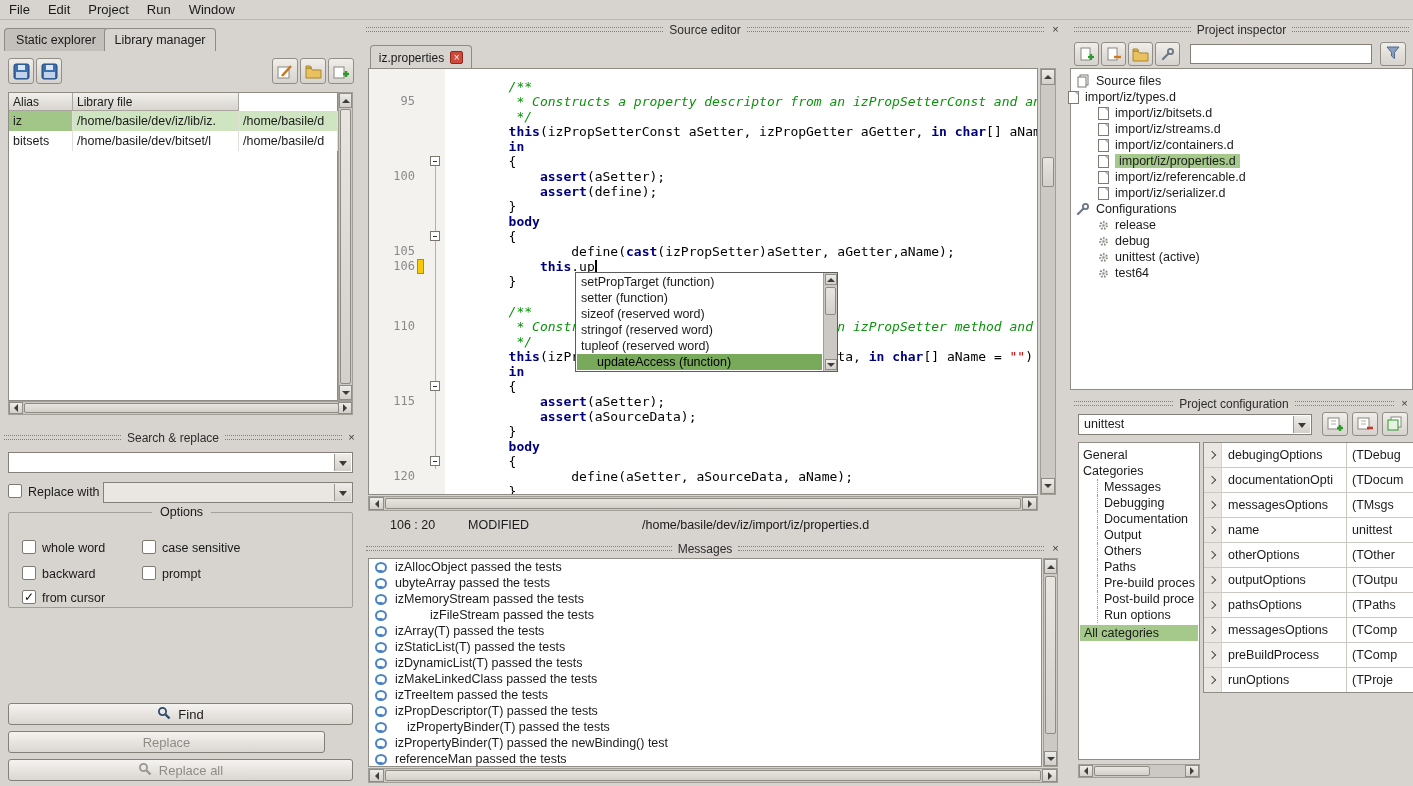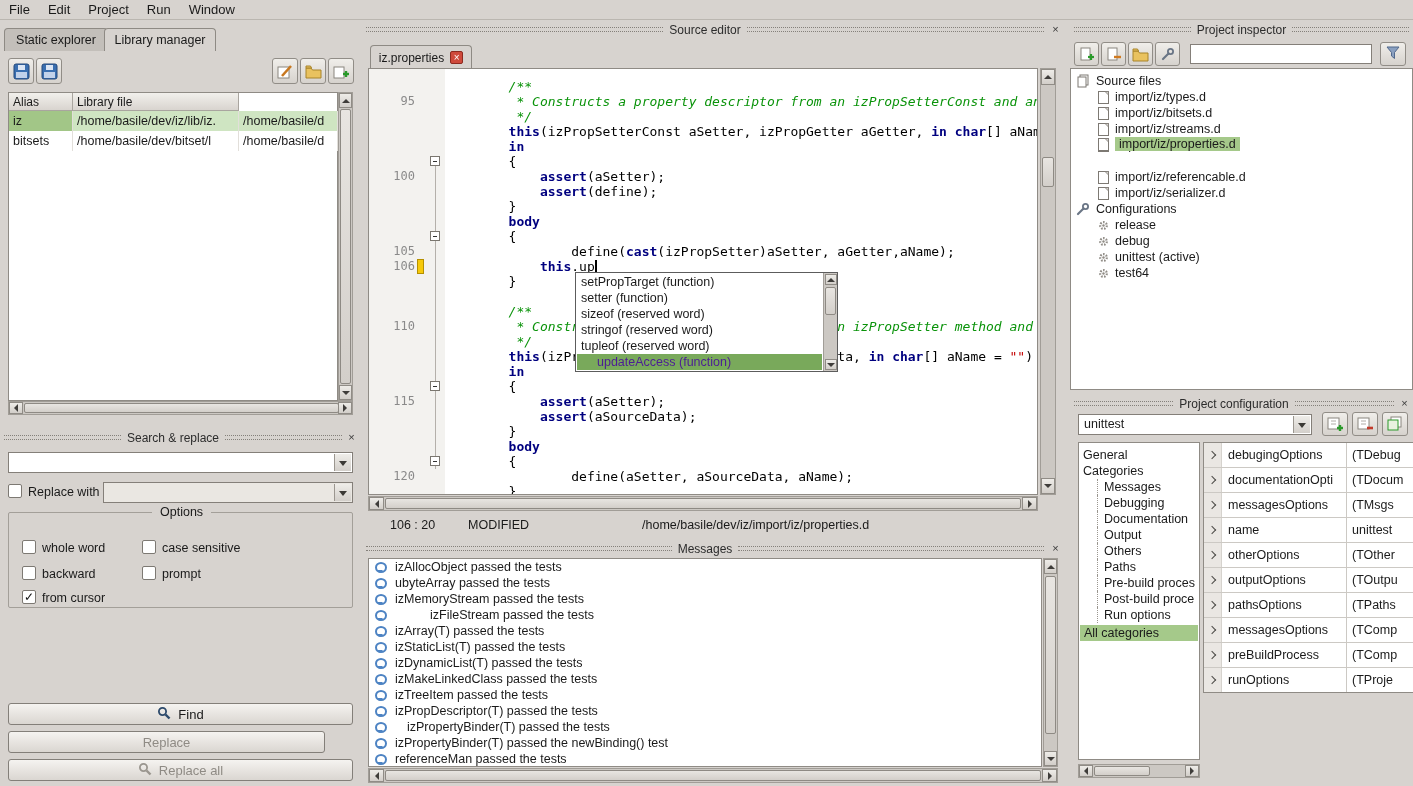--- a/index.html
+++ b/index.html
@@ -80,21 +80,21 @@
               font-family:"DejaVu Sans Mono",monospace; font-size:13px; color:#000; }
   .seg-k { color:#00007f; font-weight:bold; }
   .seg-c { color:#0a930a; font-style:italic; }
   .seg-t { color:#c40000; }
   .caret { display:inline-block; width:2px; height:13px; background:#000; vertical-align:-2px; }
 
   
   #completion { left:575px; top:272px; width:263px; height:100px; background:#fff; border:1px solid #5c5c5c; z-index:40; }
   .pop-item { position:absolute; left:1px; right:15px; height:16px; line-height:16px; font-size:12.5px;
               padding-left:4px; white-space:nowrap; overflow:hidden; }
-  .pop-item.sel { background:#79a95b; color:#4c1d95;padding-left:20px; }
+  .pop-item.sel { background:#79a95b; color:#000000;padding-left:20px; }
 
   
   #statusbar { left:362px; top:512px; width:703px; height:26px; font-size:12.5px; }
   #statusbar span { position:absolute; top:6px; }
 
   
   .msg-row { position:absolute; left:0; height:16px; display:flex; align-items:center; gap:8px;
              font-size:12.5px; padding-left:6px; white-space:nowrap; }
   .bubble { width:12px; height:11px; border:2px solid #4d83c3; border-radius:6px / 5.5px; background:#fff; position:relative; flex:0 0 auto; }
   .bubble::after { content:""; position:absolute; left:0px; bottom:-5px; width:0; height:0; border:3px solid transparent; border-top-color:#4d83c3; }
@@ -447,21 +447,21 @@
 <div id="pi-tree">
     <div class="tree-row abs" style="left: 1076px; top: 73px;">
       <span class="ic">
         <svg width="14" height="14">
           <rect x="4" y="1" width="8" height="10" fill="#fff" stroke="#7d7973"></rect>
           <rect x="2" y="3" width="8" height="10" fill="#fff" stroke="#7d7973"></rect>
         </svg>
       </span>
       <span class="">Source files</span>
     </div>
-    <div class="tree-row abs" style="left: 1098px; top: 89px;">
+    <div class="tree-row abs" style="left: 1068px; top: 89px;">
       <span class="ic">
         <svg width="11" height="13">
           <rect x="0.5" y="0.5" width="10" height="12" fill="#fff" stroke="#7d7973"></rect>
           <path d="M7 0.5 h3.5 v3.5z" fill="#d6d3ce" stroke="#7d7973" stroke-width="0.8"></path>
         </svg>
       </span>
       <span class="">import/iz/types.d</span>
     </div>
     <div class="tree-row abs" style="left: 1098px; top: 105px;">
       <span class="ic">
@@ -483,21 +483,21 @@
     </div>
     <div class="tree-row abs" style="left: 1098px; top: 137px;">
       <span class="ic">
         <svg width="11" height="13">
           <rect x="0.5" y="0.5" width="10" height="12" fill="#fff" stroke="#7d7973"></rect>
           <path d="M7 0.5 h3.5 v3.5z" fill="#d6d3ce" stroke="#7d7973" stroke-width="0.8"></path>
         </svg>
       </span>
       <span class="">import/iz/containers.d</span>
     </div>
-    <div class="tree-row abs" style="left: 1098px; top: 136px;">
+    <div class="tree-row abs" style="left: 1098px; top: 153px;">
       <span class="ic">
         <svg width="11" height="13">
           <rect x="0.5" y="0.5" width="10" height="12" fill="#fff" stroke="#7d7973"></rect>
           <path d="M7 0.5 h3.5 v3.5z" fill="#d6d3ce" stroke="#7d7973" stroke-width="0.8"></path>
         </svg>
       </span>
       <span class="tree-sel">import/iz/properties.d</span>
     </div>
     <div class="tree-row abs" style="left: 1098px; top: 169px;">
       <span class="ic">

